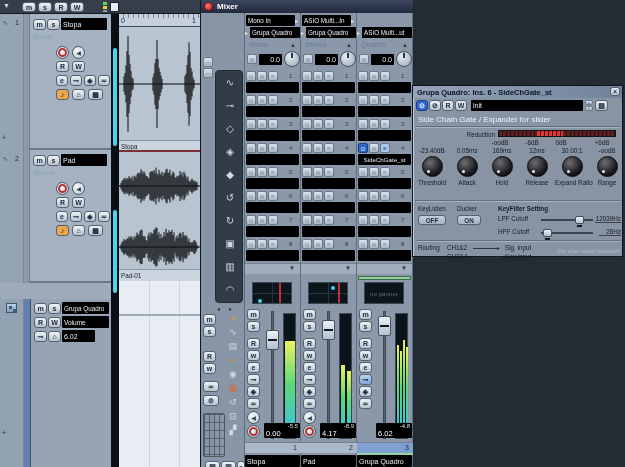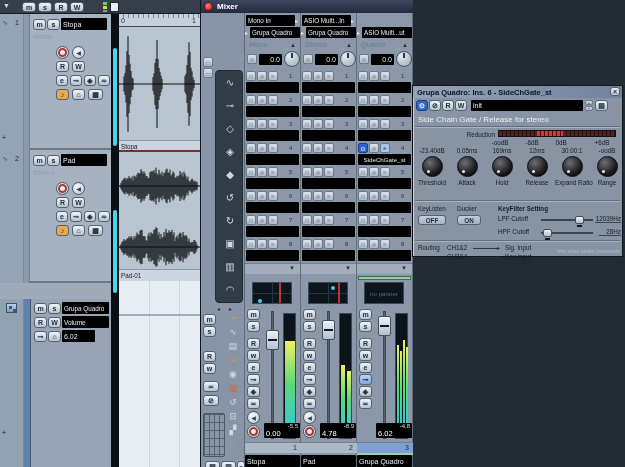--- a/index.html
+++ b/index.html
@@ -392,21 +392,21 @@
           <div class="circ g-mon" style="position: absolute; left: 2px; top: 398px;"></div>
           <div class="circ rec" style="position: absolute; left: 2px; top: 412px;"></div>
           <div style="position: absolute; left: 26px; top: 298px; width: 3px; height: 128px; background: rgb(87, 98, 110); border: 1px solid rgb(63, 74, 85); box-sizing: border-box;"></div>
           <div class="fcap" style="position: absolute; left: 21px; top: 307px;"></div>
           <div class="meterframe" style="position: absolute; left: 38px; top: 300px; width: 13px; height: 126px;">
             <div class="mfill" style="position: absolute; left: 1px; width: 4px; height: 72px;"></div>
             <div class="mfill" style="position: absolute; left: 7px; width: 4px; height: 66px;"></div>
           </div>
           <div class="pbox" style="position: absolute; left: 19px; top: 410px; width: 36px; height: 15px;">
             <div class="peak" style="position: absolute; right: 2px; top: 0px; font-size: 6px;">-8.9</div>
-            <div class="fval" style="position: absolute; left: 2px; bottom: 0px; font-size: 7.5px;">4.78</div>
+            <div class="fval" style="position: absolute; left: 2px; bottom: 0px; font-size: 7.5px;">4.17</div>
           </div>
           <div class="numrow" style="position: absolute; left: 0px; top: 429px; width: 56px; height: 11px; background: rgb(170, 184, 200);">
             <div style="position: absolute; right: 4px; top: 1px; font-size: 7px; color: rgb(28, 38, 48);">2</div>
           </div>
           <div class="bbox" style="position: absolute; left: 0px; top: 442px; width: 55px; height: 12px; font-size: 7px;">Pad</div>
         </div>
         <div class="strip" style="position: absolute; left: 112px; top: 0px; width: 56px; height: 454px;">
           <div class="g-right arr" style="position: absolute; left: 0px; top: 16px;"></div>
           <div class="bbox" style="position: absolute; left: 5px; top: 14px; width: 50px; height: 11px; font-size: 6.3px;">ASIO Multi...ut</div>
           <div class="kind" style="position: absolute; left: 4px; top: 28px;">Quadro</div>
@@ -496,21 +496,21 @@
     <div class="btn g-byp" style="left:16px;top:14px;width:12px;height:11px;"></div>
     <div class="btn" style="left:29px;top:14px;width:12px;height:11px;">R</div>
     <div class="btn" style="left:42px;top:14px;width:12px;height:11px;">W</div>
     <div class="bbox" style="left:58px;top:14px;width:112px;height:11px;font-size:7px;">init</div>
     <div class="a" style="left:172px;top:14px;width:8px;height:11px;">
       <div class="mini g-up" style="left:0;top:0;width:8px;height:5px;font-size:4px;"></div>
       <div class="mini g-down" style="left:0;top:6px;width:8px;height:5px;font-size:4px;"></div>
     </div>
     <div class="btn g-file" style="left:182px;top:14px;width:13px;height:11px;"></div>
 
-    <div class="a" style="left:5px;top:29px;font-size:8px;color:#edf2f7;">Side Chain Gate / Release for stereo</div>
+    <div class="a" style="left:5px;top:29px;font-size:8px;color:#edf2f7;">Side Chain Gate / Expander for slider</div>
     <div class="groove" style="left:2px;top:40px;width:205px;"></div>
 
     <div class="lbl" style="left:42px;top:45px;width:40px;text-align:right;">Reduction</div>
     <div class="a" style="left:85px;top:44px;width:118px;height:7px;background:repeating-linear-gradient(90deg,#5c2020 0 3px,#241010 3px 4px);border:1px solid #141414;box-sizing:border-box;">
       <div class="a" style="left:38px;top:0;width:26px;height:5px;background:repeating-linear-gradient(90deg,#e03434 0 3px,#401414 3px 4px);"></div>
     </div>
     <div class="lbl" style="left:87px;top:53px;transform:translateX(-50%);">-oodB</div>
     <div class="lbl" style="left:119px;top:53px;transform:translateX(-50%);">-6dB</div>
     <div class="lbl" style="left:148px;top:53px;transform:translateX(-50%);">0dB</div>
     <div class="lbl" style="left:189px;top:53px;transform:translateX(-50%);">+6dB</div>

